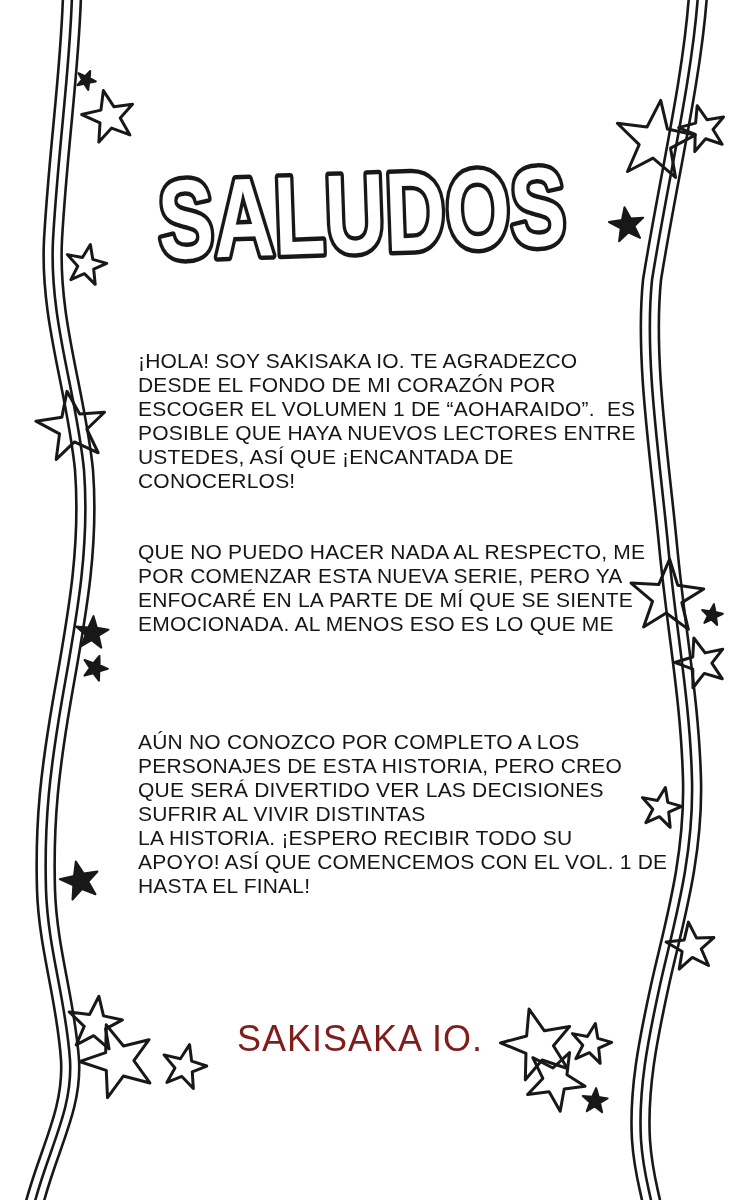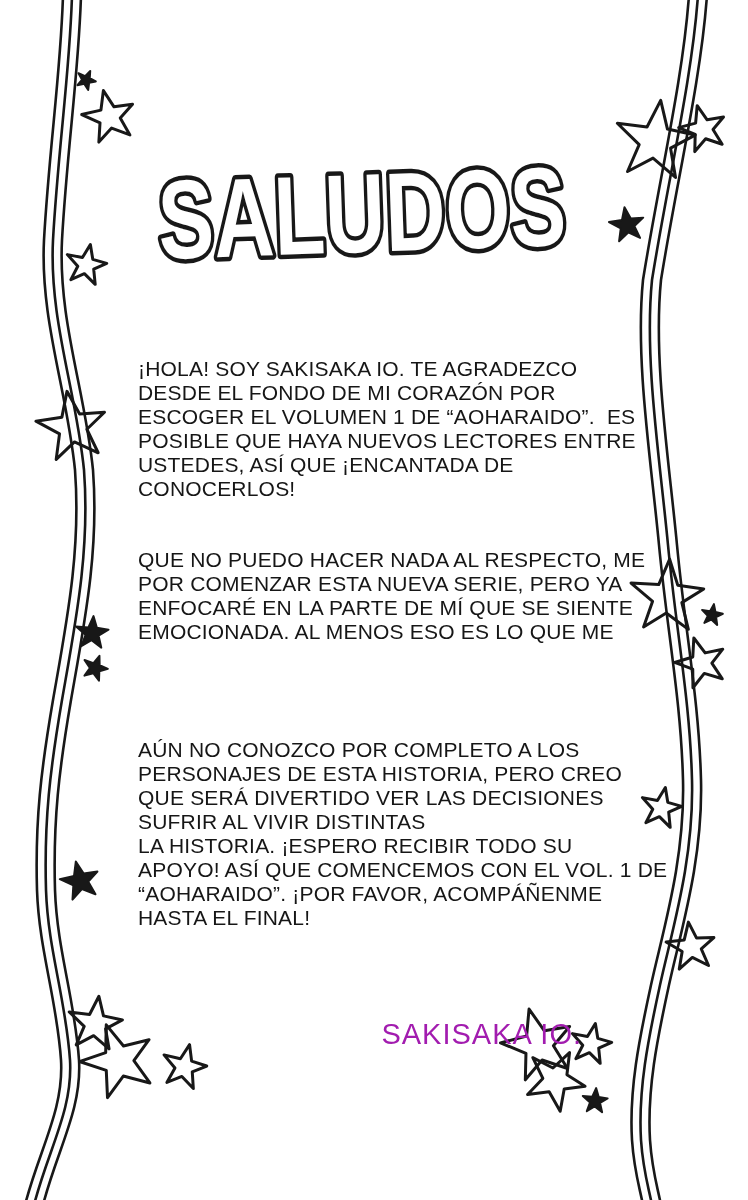--- a/index.html
+++ b/index.html
@@ -34,42 +34,41 @@
     fill: #ffffff;
     stroke: #181818;
     stroke-width: 9;
     paint-order: stroke fill;
     stroke-linejoin: round;
   }
   .text-block {
     position: absolute;
     left: 138px;
     width: 470px;
-    margin-top: 8px;
   }
   .tline {
     font-size: 21px;
     line-height: 24px;
     letter-spacing: 0.2px;
     white-space: pre;
     color: #161616;
   }
   .p1 { top: 349px; }
   .p2 { top: 540px; }
   .p3 { top: 730px; }
   .signature {
     position: absolute;
     left: 138px;
     top: 1018px;
     width: 444px;
-    text-align: right;
-    font-size: 29px;
+    text-align: center;
+    font-size: 36px;
     letter-spacing: 1px;
     white-space: pre;
-    color: #a21caf;
+    color: #7f1d1d;
   }
 </style>
 </head>
 <body>
 
 <div class="page">
 
   <svg class="deco" viewBox="0 0 748 1200" aria-hidden="true">
     <defs>
       <path id="star5" vector-effect="non-scaling-stroke" d="M 0,-1 L 0.26,-0.33 L 0.95,-0.28 L 0.40,0.12 L 0.62,0.81 L 0.01,0.42 L -0.56,0.83 L -0.37,0.14 L -0.97,-0.30 L -0.24,-0.31 Z"></path>
@@ -131,19 +130,18 @@
     <div class="tline">EMOCIONADA. AL MENOS ESO ES LO QUE ME</div>
   </div>
 
   <div class="text-block p3">
     <div class="tline">AÚN NO CONOZCO POR COMPLETO A LOS</div>
     <div class="tline">PERSONAJES DE ESTA HISTORIA, PERO CREO</div>
     <div class="tline">QUE SERÁ DIVERTIDO VER LAS DECISIONES</div>
     <div class="tline">SUFRIR AL VIVIR DISTINTAS</div>
     <div class="tline">LA HISTORIA. ¡ESPERO RECIBIR TODO SU</div>
     <div class="tline">APOYO! ASÍ QUE COMENCEMOS CON EL VOL. 1 DE</div>
-    <div class="tline">“AOHARAIDO”. ¡POR FAVOR, ACOMPÁÑENME</div>
     <div class="tline">HASTA EL FINAL!</div>
   </div>
 
   <div class="signature">SAKISAKA IO.</div>
 
 </div>
 
 </body></html>

